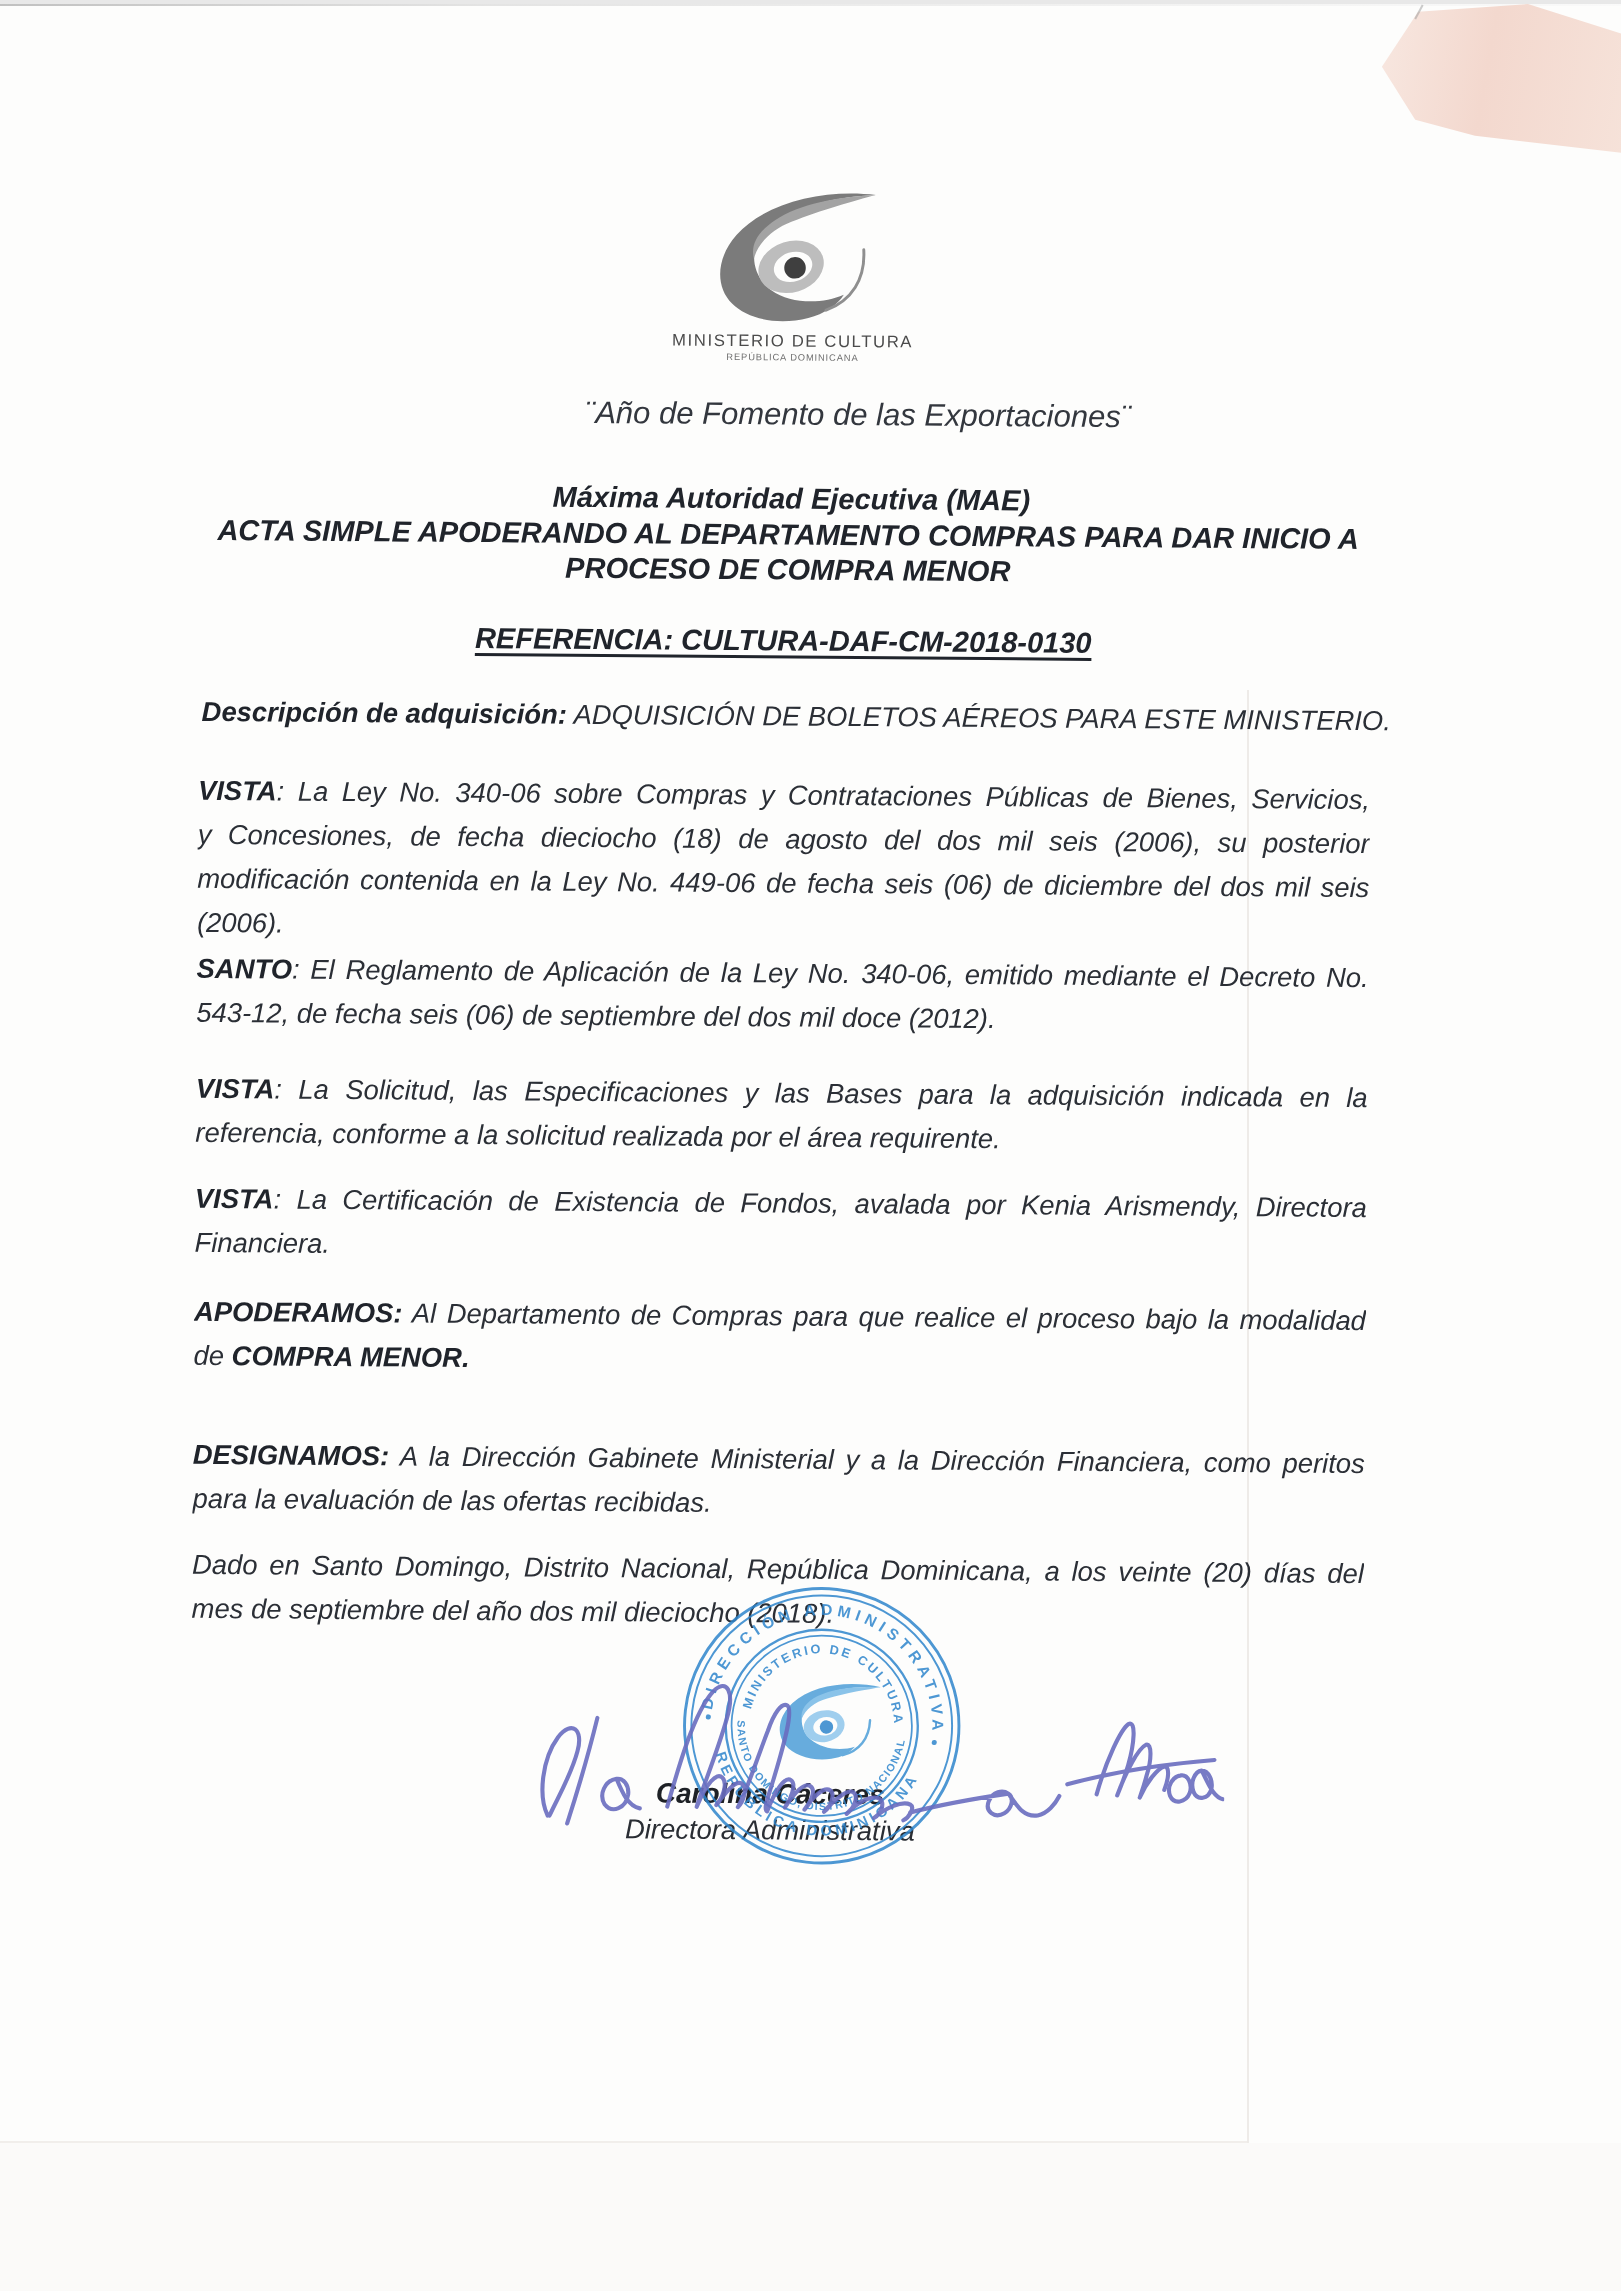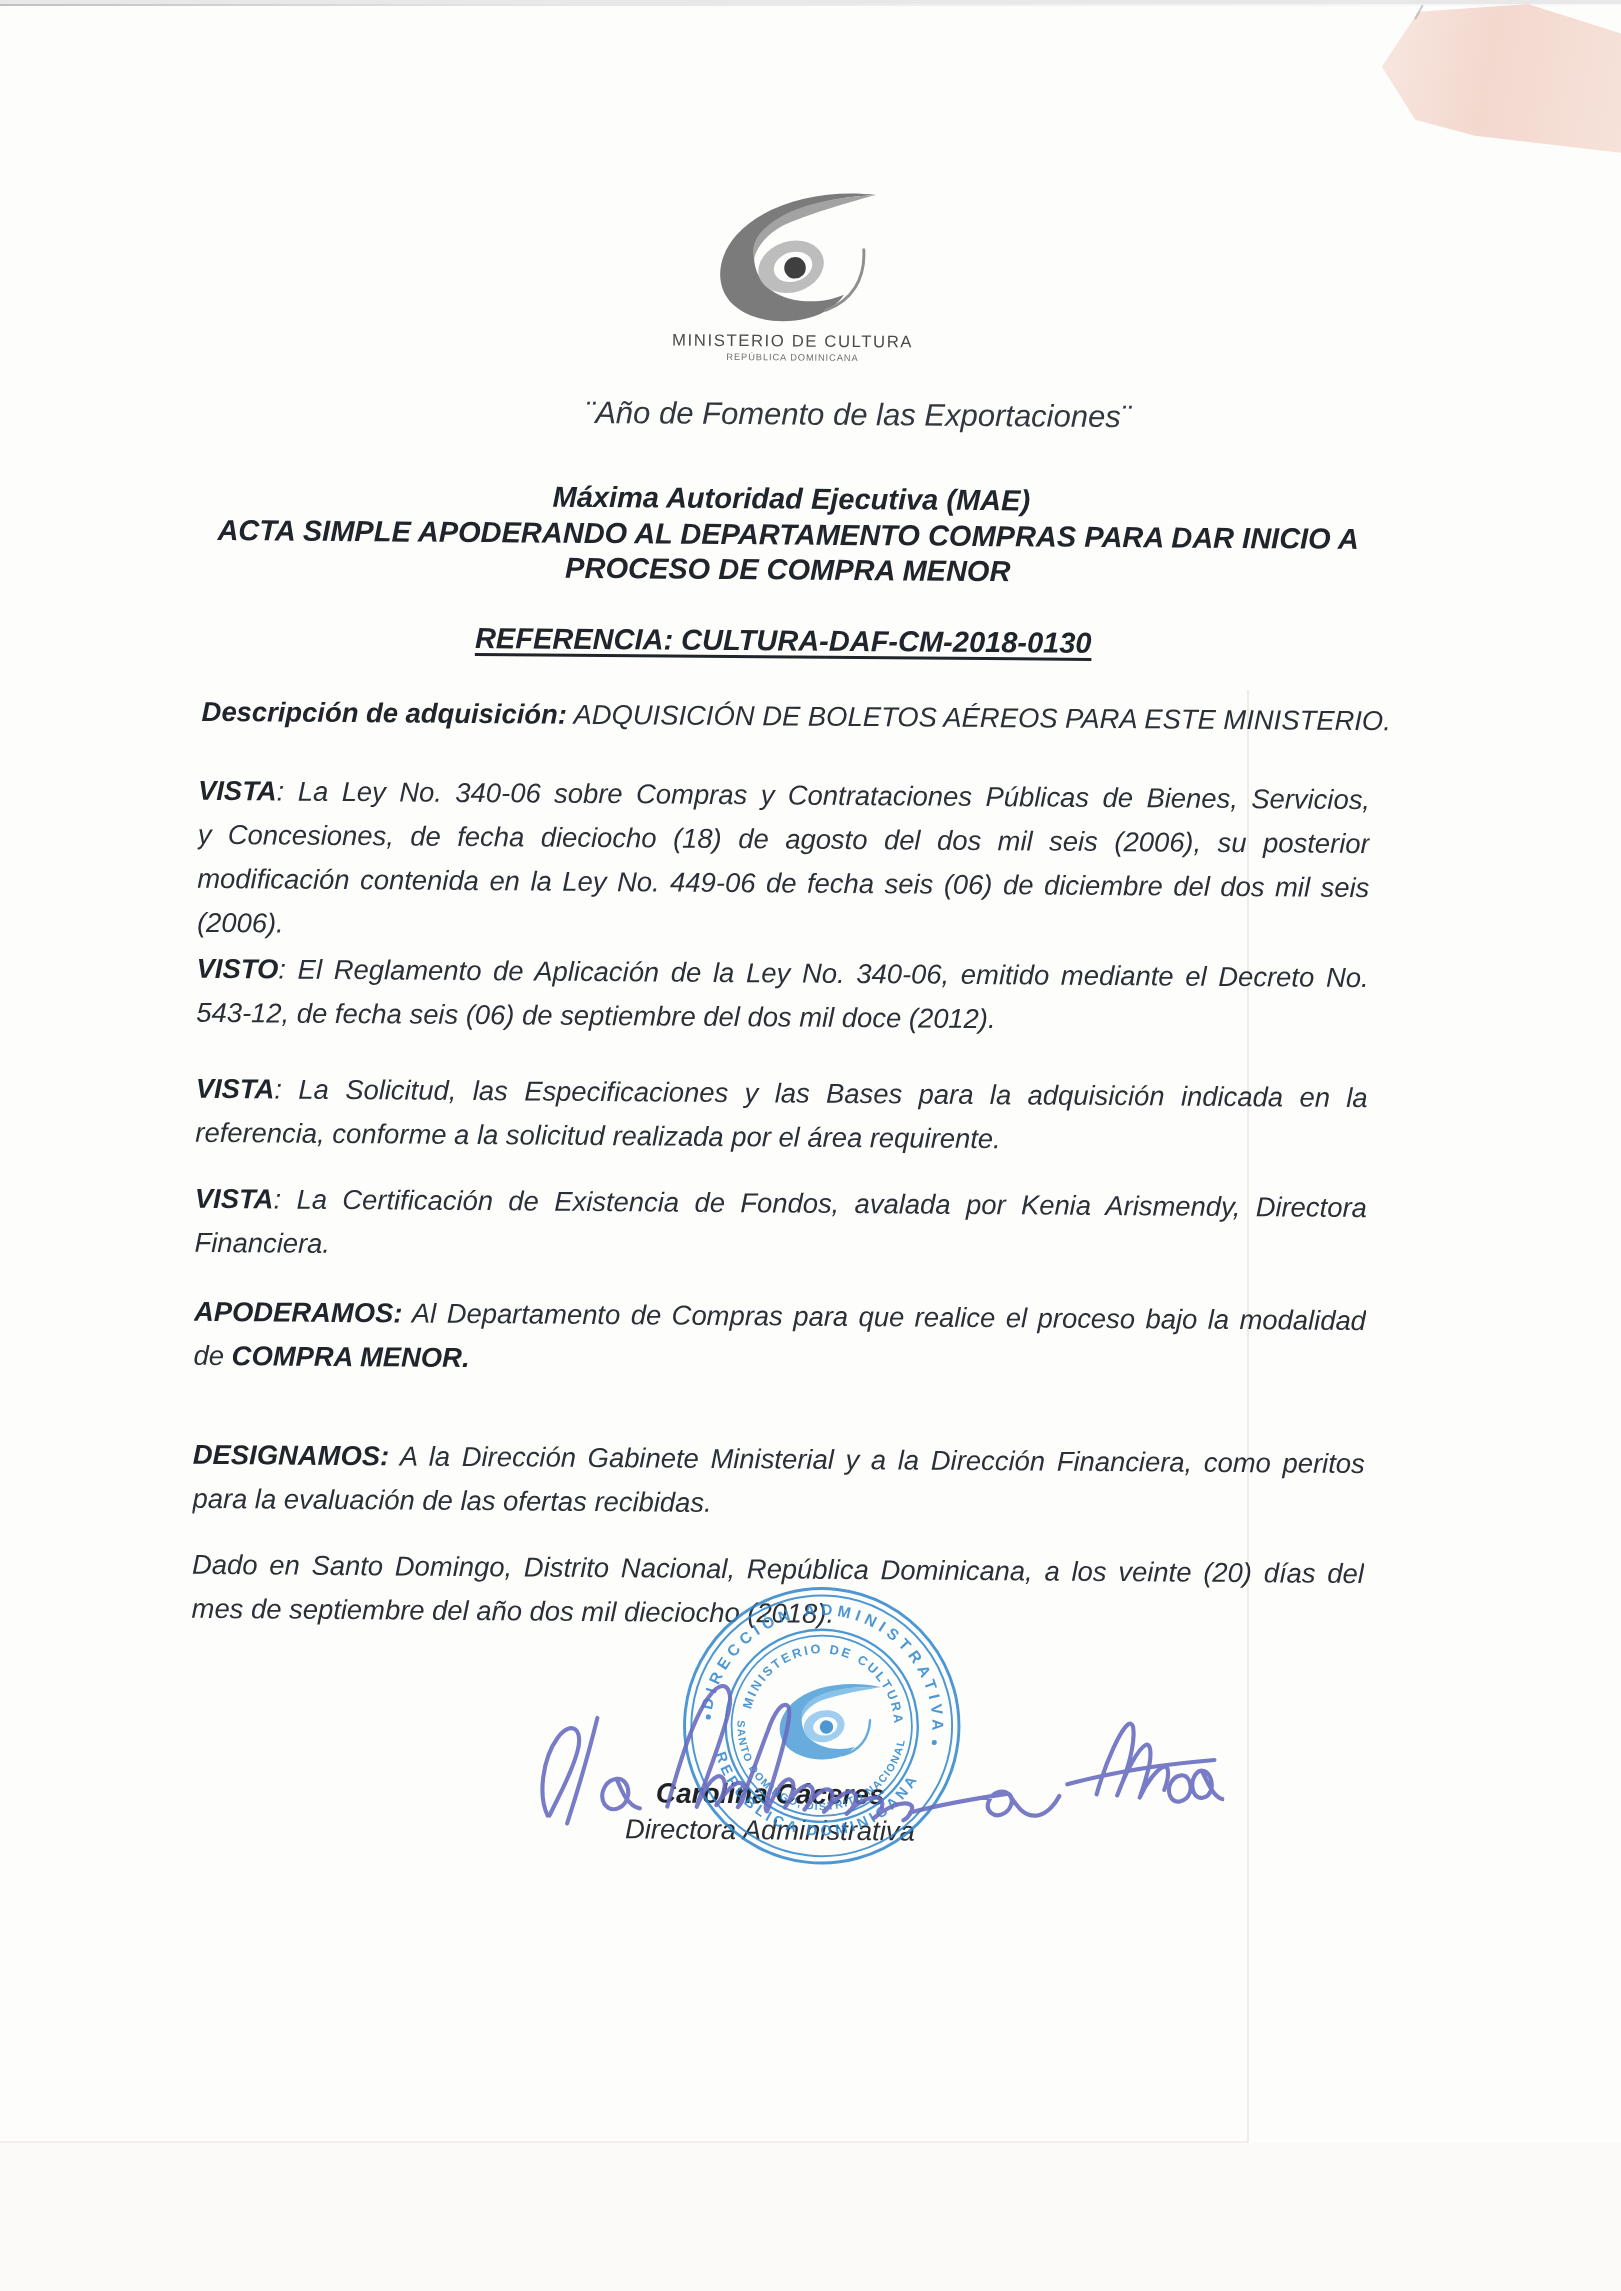--- a/index.html
+++ b/index.html
@@ -84,21 +84,21 @@
     <div class="desc-line"><b>Descripción de adquisición:</b><span> ADQUISICIÓN DE BOLETOS AÉREOS PARA ESTE MINISTERIO.</span></div>
 
     <div class="body-block" style="top:765px">
       <div class="pline just"><span class="lbl">VISTA</span><span>: </span><span>La Ley No. 340-06 sobre Compras y Contrataciones Públicas de Bienes, Servicios, Obras</span></div>
       <div class="pline just">y Concesiones, de fecha dieciocho (18) de agosto del dos mil seis (2006), su posterior</div>
       <div class="pline just">modificación contenida en la Ley No. 449-06 de fecha seis (06) de diciembre del dos mil seis</div>
       <div class="pline last">(2006).</div>
     </div>
 
     <div class="body-block" style="top:943px">
-      <div class="pline just"><span class="lbl">VISTO</span><span>: </span><span>El Reglamento de Aplicación de la Ley No. 340-06, emitido mediante el Decreto No.</span></div>
+      <div class="pline just"><span class="lbl">SANTO</span><span>: </span><span>El Reglamento de Aplicación de la Ley No. 340-06, emitido mediante el Decreto No.</span></div>
       <div class="pline last">543-12, de fecha seis (06) de septiembre del dos mil doce (2012).</div>
     </div>
 
     <div class="body-block" style="top:1063px">
       <div class="pline just"><span class="lbl">VISTA</span><span>: </span><span>La Solicitud, las Especificaciones y las Bases para la adquisición indicada en la</span></div>
       <div class="pline last">referencia, conforme a la solicitud realizada por el área requirente.</div>
     </div>
 
     <div class="body-block" style="top:1173px">
       <div class="pline just"><span class="lbl">VISTA</span><span>: </span><span>La Certificación de Existencia de Fondos, avalada por Kenia Arismendy, Directora</span></div>

